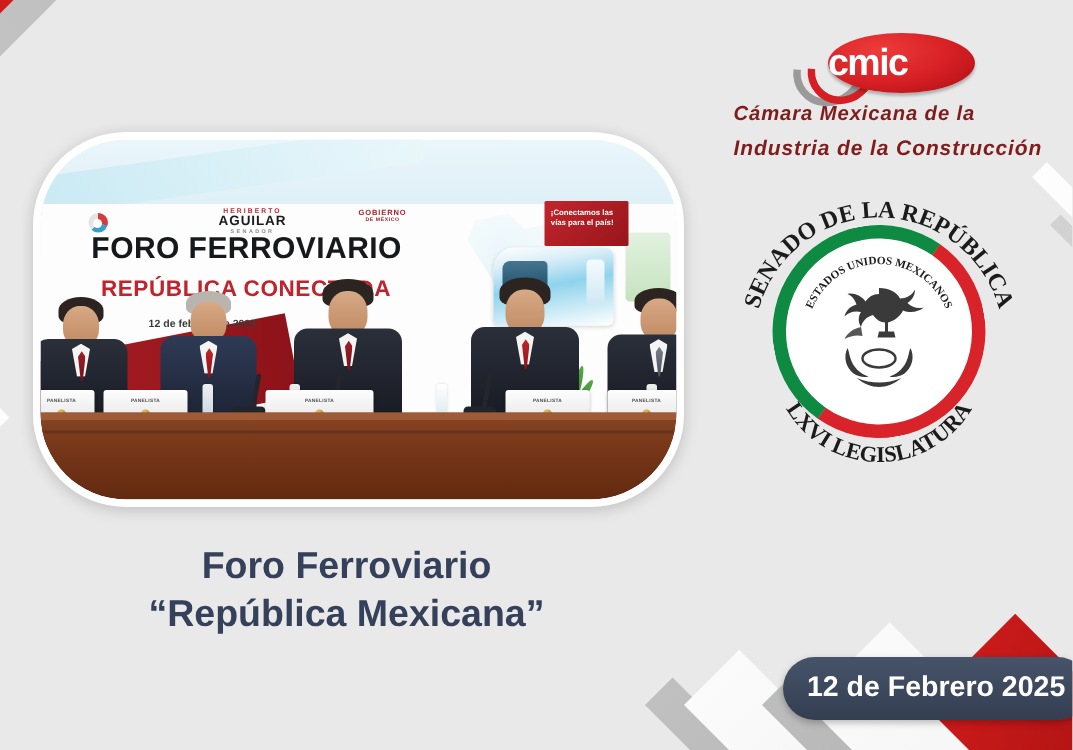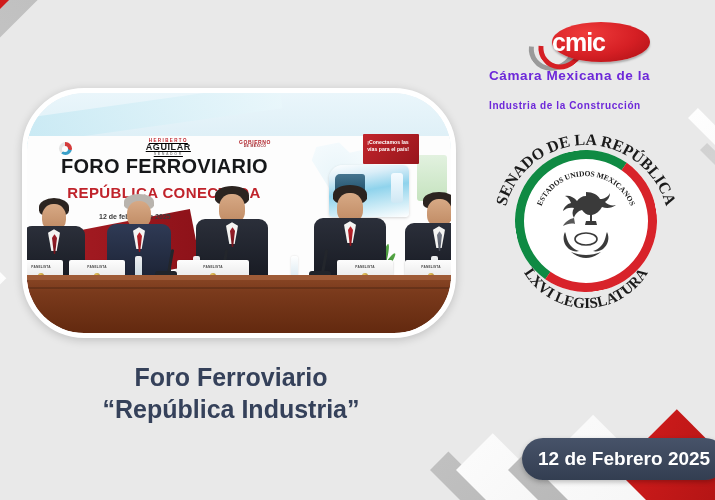--- a/index.html
+++ b/index.html
@@ -81,21 +81,21 @@
   .bd-title{position:absolute;left:8%;top:26%;font-weight:bold;color:#16181a;
     font-size:20px;letter-spacing:.3px;white-space:nowrap;}
   .bd-sub{position:absolute;left:9.5%;top:38%;font-weight:bold;color:#c0232b;
     font-size:15px;letter-spacing:.4px;white-space:nowrap;}
   .bd-date{position:absolute;left:17%;top:50%;color:#3b3b3b;font-size:7px;
     font-weight:bold;white-space:nowrap;}
   .bd-logo-circ{position:absolute;left:7.5%;top:20.5%;width:13px;height:13px;border-radius:50%;
     background:conic-gradient(#d43b3b 0 30%,#3aa0c9 30% 62%,#e4e4e4 62% 100%);}
   .bd-logo-circ:after{content:"";position:absolute;left:3.5px;top:3.5px;width:6px;height:6px;
     border-radius:50%;background:#fdfdfd;}
-  .bd-ha{position:absolute;left:28%;top:19%;text-align:center;line-height:1.05;text-decoration:underline;}
+  .bd-ha{position:absolute;left:28%;top:19%;text-align:center;line-height:1.05;}
   .bd-ha .l1{font-size:4.5px;font-weight:bold;color:#c0232b;letter-spacing:1.4px;}
   .bd-ha .l2{font-size:9px;font-weight:bold;color:#1b1b1b;letter-spacing:.6px;}
   .bd-ha .l3{font-size:3.6px;font-weight:bold;color:#8a8a8a;letter-spacing:1.6px;}
   .bd-gob{position:absolute;left:50%;top:19.5%;text-align:center;line-height:1.1;}
   .bd-gob .g1{font-size:5px;font-weight:bold;color:#b02027;letter-spacing:.6px;}
   .bd-gob .g2{font-size:3.4px;font-weight:bold;color:#9a1d22;letter-spacing:.4px;}
 
   
   .bd-map{position:absolute;right:16%;top:20%;width:76px;height:74px;
     background:radial-gradient(ellipse at 40% 45%,#e6f4f9 0%,#f3fafd 60%,#ffffff 100%);
@@ -157,23 +157,23 @@
     background:radial-gradient(ellipse at 35% 28%,#ef3b3b 0%,#d51f24 55%,#a90f14 100%);
     box-shadow:0 2px 2px rgba(0,0,0,.25);}
   .cmic-txt{position:absolute;left:24px;top:0;width:98px;height:40px;line-height:40px;
     color:#fff;font-size:25px;font-weight:bold;letter-spacing:-1px;}
   .cmic-arc1{position:absolute;left:0;top:2px;width:40px;height:36px;border-radius:50%;
     border:5px solid #9a9a9a;border-right-color:transparent;border-top-color:transparent;
     transform:rotate(-40deg);}
   .cmic-arc2{position:absolute;left:10px;top:3px;width:36px;height:34px;border-radius:50%;
     border:5px solid #d51f24;border-right-color:transparent;border-top-color:transparent;
     transform:rotate(-40deg);}
-  .cmic-l1,.cmic-l2{font-weight:bold;color:#6d28d9;letter-spacing:.6px;white-space:nowrap;}
+  .cmic-l1,.cmic-l2{font-weight:bold;color:#7f1d1d;letter-spacing:.6px;white-space:nowrap;font-style:italic;}
   .cmic-l1{font-size:13.5px;margin-top:6px;}
-  .cmic-l2{font-size:10px;margin-top:17px;}
+  .cmic-l2{font-size:14px;margin-top:7px;}
 
   
   #seal{position:absolute;left:493px;top:128px;width:186px;height:186px;}
   .seal-ring{position:absolute;left:22px;top:22px;width:142px;height:142px;border-radius:50%;
     background:#fff;}
   .arc-green{position:absolute;left:22px;top:22px;width:142px;height:142px;border-radius:50%;
     border:9px solid transparent;border-top-color:#0f8a43;border-left-color:#0f8a43;
     transform:rotate(-10deg);box-sizing:border-box;}
   .arc-red{position:absolute;left:22px;top:22px;width:142px;height:142px;border-radius:50%;
     border:9px solid transparent;border-bottom-color:#d8232a;border-right-color:#d8232a;
@@ -365,18 +365,18 @@
         <ellipse cx="45" cy="59" rx="11" ry="6" fill="none" stroke="#3a3a3a" stroke-width="1.6"></ellipse>
         <path d="M24 52c-3 6-1 13 4 17 3 2 7 3 10 2-6-2-10-6-12-12-1-3-1-5-2-7z"></path>
         <path d="M66 52c3 6 1 13-4 17-3 2-7 3-10 2 6-2 10-6 12-12 1-3 1-5 2-7z"></path>
         <path d="M30 72c5 4 10 6 15 6s10-2 15-6c-5 2-10 3-15 3s-10-1-15-3z"></path>
       </g>
     </svg>
   </div>
 
   <div id="caption">
     <div class="c1">Foro Ferroviario</div>
-    <div class="c2">“República Industria”</div>
+    <div class="c2">“República Mexicana”</div>
   </div>
 
   <div id="date-pill">12 de Febrero 2025</div>
 
 </div>
 
 </body></html>

